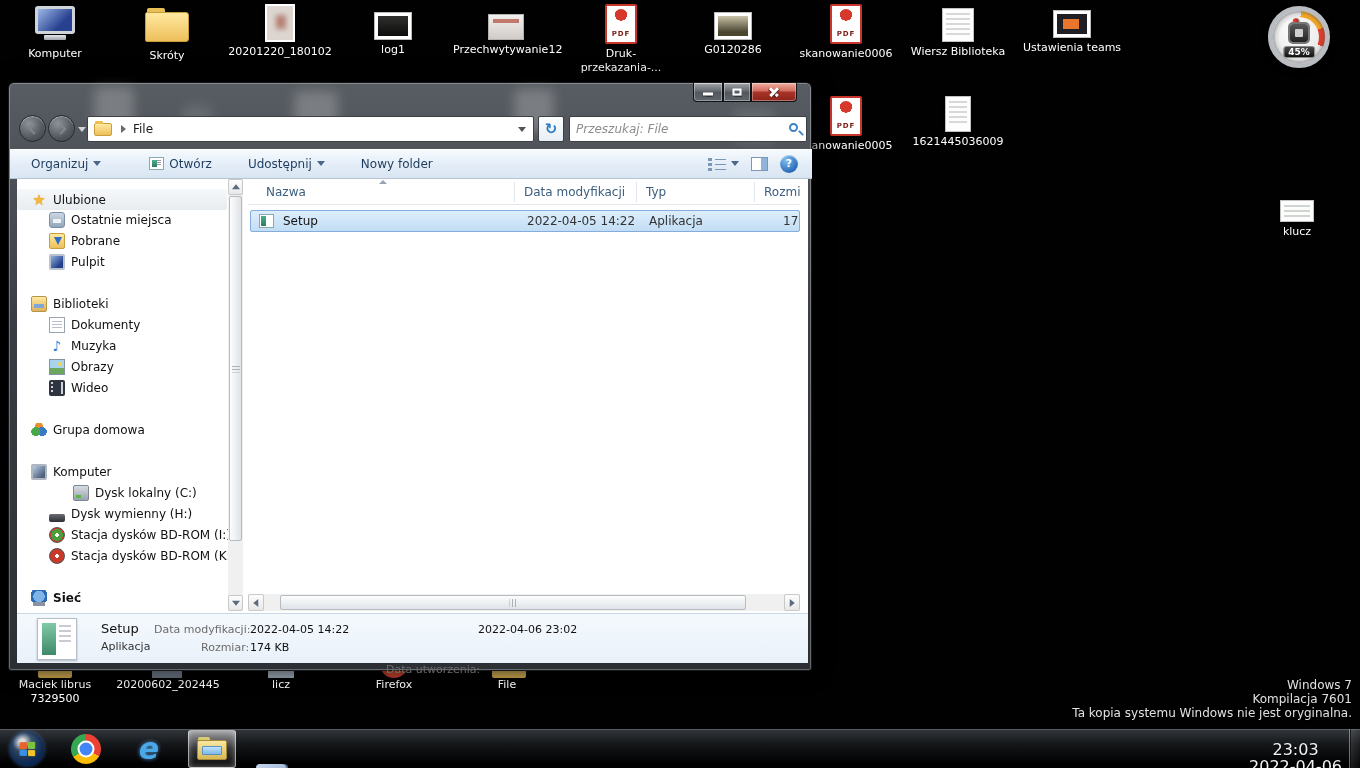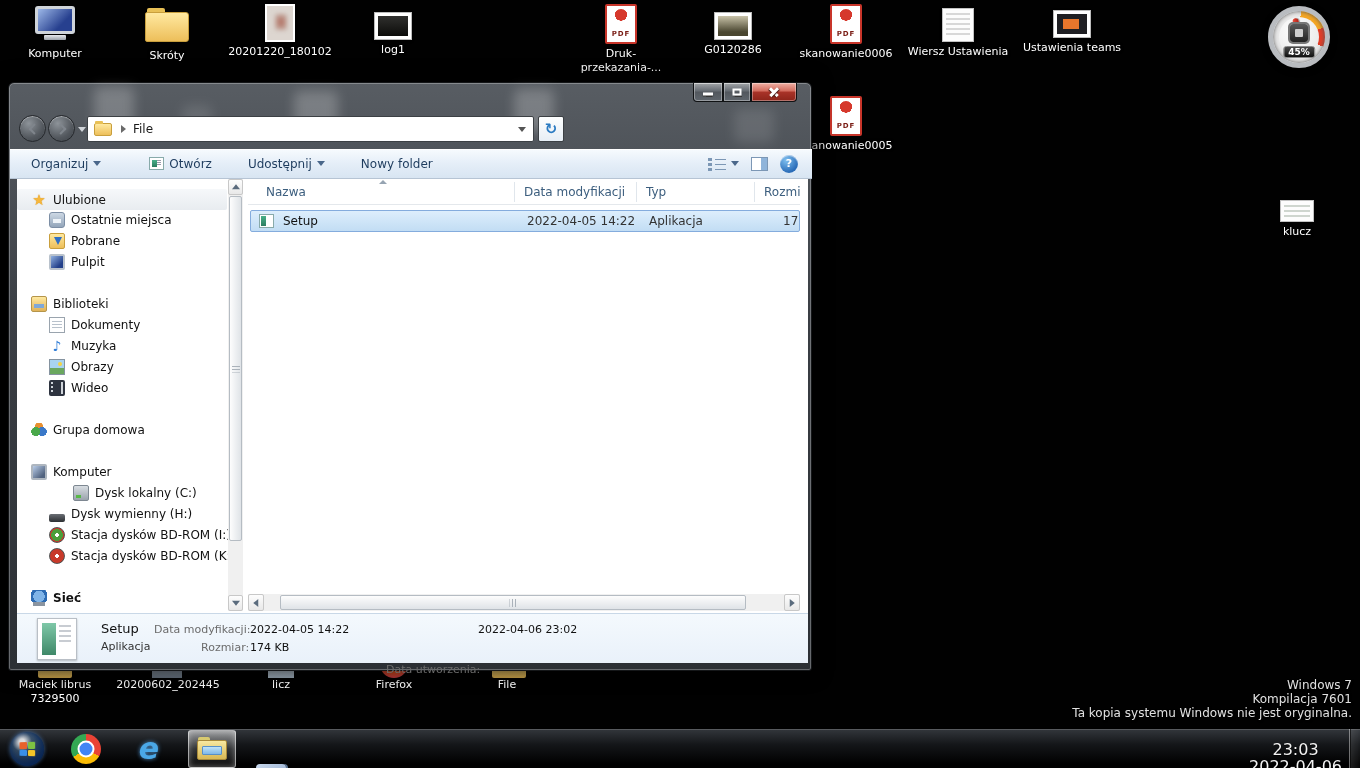--- a/index.html
+++ b/index.html
@@ -219,20 +219,24 @@
         <div class="blob"></div>
       </div>
     <div class="dlabel">20201220_180102</div>
   </div>
   <div class="dcell" style="left:340px;top:12px;">
     <div class="th th-frame">
         <div class="inner in-dark"></div>
       </div>
     <div class="dlabel">log1</div>
   </div>
+  <div class="dcell" style="left:453px;top:14px;">
+    <div class="th th-scan"></div>
+    <div class="dlabel">Przechwytywanie12</div>
+  </div>
   <div class="dcell" style="left:568px;top:4px;">
     <div class="th th-pdf">
         <div class="logo"></div>
         <div class="ptxt">PDF</div>
       </div>
     <div class="dlabel">Druk-przekazania-...</div>
   </div>
   <div class="dcell" style="left:680px;top:12px;">
     <div class="th th-frame">
         <div class="inner in-field"></div>
@@ -241,35 +245,39 @@
   </div>
   <div class="dcell" style="left:793px;top:4px;">
     <div class="th th-pdf">
         <div class="logo"></div>
         <div class="ptxt">PDF</div>
       </div>
     <div class="dlabel">skanowanie0006</div>
   </div>
   <div class="dcell" style="left:905px;top:8px;">
     <div class="th th-docpage" style="width:32px;height:34px;"></div>
-    <div class="dlabel">Wiersz Ustawienia</div>
+    <div class="dlabel">Wiersz Biblioteka</div>
   </div>
   <div class="dcell" style="left:1019px;top:10px;">
     <div class="th th-frame">
         <div class="inner in-teams"></div>
       </div>
     <div class="dlabel">Ustawienia teams</div>
   </div>
 
   <div class="dcell" style="left:793px;top:96px;">
     <div class="th th-pdf">
         <div class="logo"></div>
         <div class="ptxt">PDF</div>
       </div>
     <div class="dlabel">skanowanie0005</div>
+  </div>
+  <div class="dcell" style="left:905px;top:96px;">
+    <div class="th th-docpage"></div>
+    <div class="dlabel">1621445036009</div>
   </div>
   <div class="dcell" style="left:1244px;top:200px;">
     <div class="th th-docsmall"></div>
     <div class="dlabel">klucz</div>
   </div>
 
   <div class="sliver" style="left:38px;top:656px;width:34px;height:22px;background:linear-gradient(#f2d887,#d8ae4e);border-radius:2px;"></div>
   <div class="sliver" style="left:152px;top:656px;width:30px;height:22px;background:linear-gradient(#bcc8d4,#6a7684);"></div>
   <div class="sliver" style="left:268px;top:656px;width:26px;height:22px;background:linear-gradient(#dfe6ec,#9fb0be);"></div>
   <div class="sliver" style="left:380px;top:656px;width:28px;height:22px;border-radius:0 0 14px 14px;background:radial-gradient(circle at 50% 0%,#ffd860,#e8541c 60%,#a82858);"></div>
@@ -327,20 +335,24 @@
       </div>
     <div class="tri-down" style="position:absolute;left:69px;top:44px;"></div>
 
     <div class="addr">
       <div class="fold"></div>
       <div class="tri-right"></div>
       <div class="addr-text">File</div>
       <div class="tri-down dk enddrop"></div>
     </div>
     <div class="refreshbtn"><span>↻</span></div>
+    <div class="searchbox">
+      <input type="text" placeholder="Przeszukaj: File" style="">
+      <div class="mag"></div>
+    </div>
 
     <div class="toolbar">
       <div class="tbtn" style="margin-left:12px;">
         <span>Organizuj</span>
         <div class="tri-down dk" style="border-top-color:#4a678a;"></div>
       </div>
       <div class="tbtn" style="margin-left:30px;">
         <div class="mini-app"></div>
         <span>Otwórz</span>
       </div>

